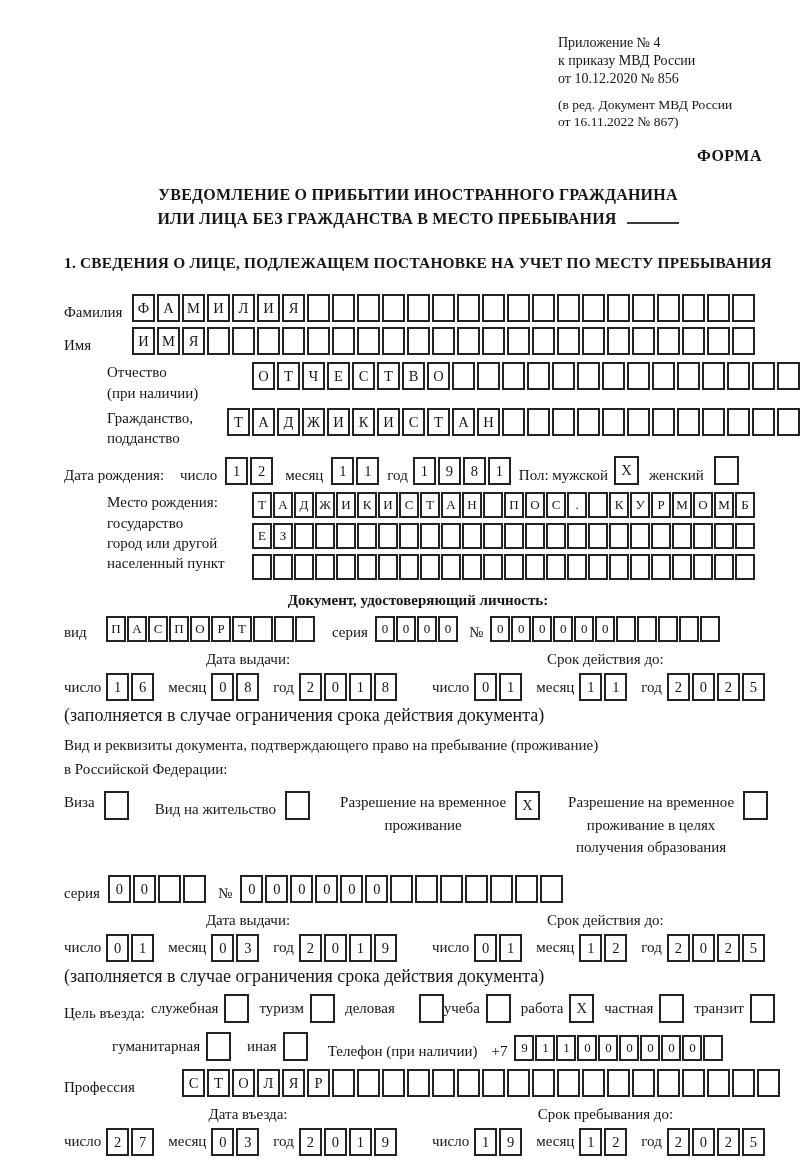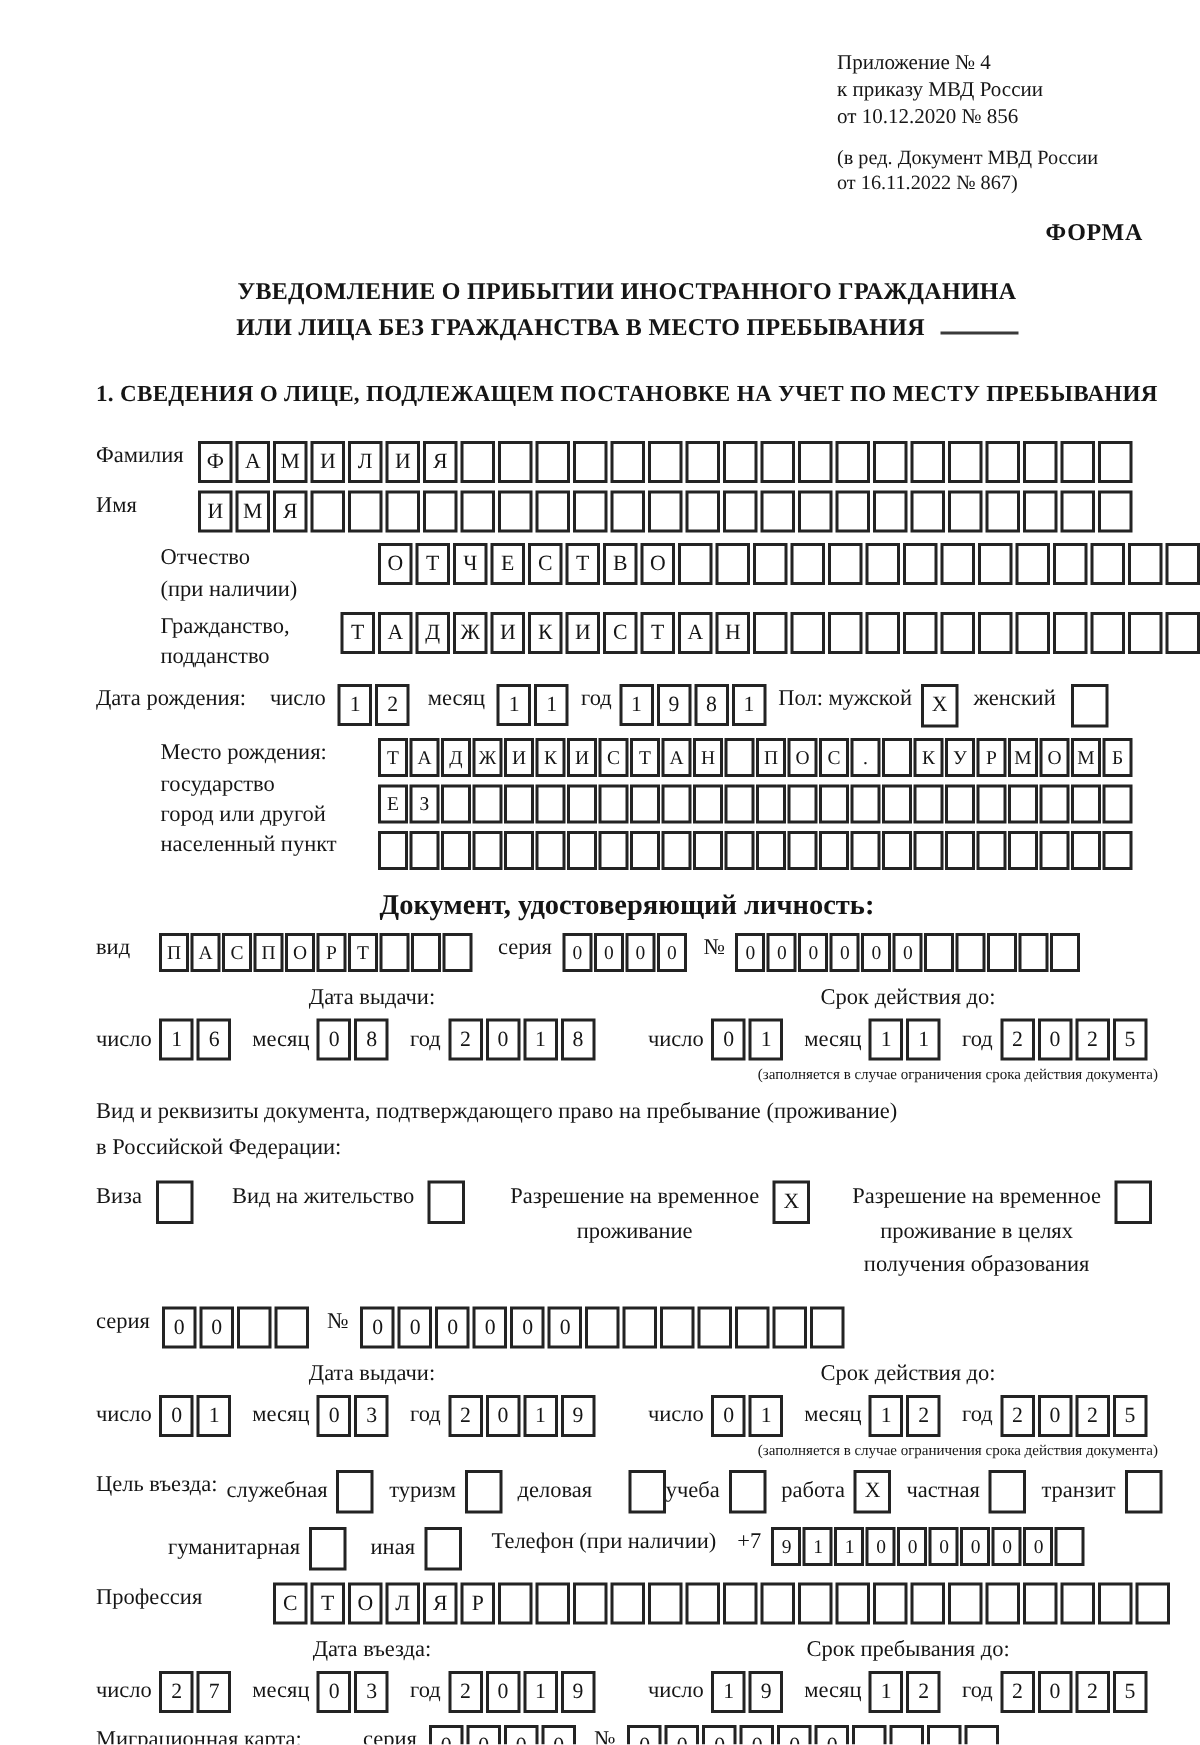--- a/index.html
+++ b/index.html
@@ -12,21 +12,21 @@
   }
   
   .hdr { margin-left:494px; line-height:1.3; font-size:14px; }
   .hdr .amend { margin-top:7px; font-size:13.5px; }
   .forma { text-align:right; padding-right:10px; font-weight:bold; font-size:16px; margin-top:16px; letter-spacing:.5px; }
   .title { text-align:center; font-weight:bold; font-size:16px; margin-top:18px; line-height:1.55; letter-spacing:.2px; }
   .u-line { display:inline-block; width:52px; border-bottom:2px solid #3a3a3a; margin-left:10px; }
   .sec-h { font-weight:bold; font-size:15.4px; margin-top:22px; margin-bottom:22px; letter-spacing:.2px; }
 
   
-  .row { display:flex; align-items:flex-start; margin-bottom:5px; }
+  .row { display:flex; align-items:flex-end; margin-bottom:5px; }
   .row.top { align-items:flex-start;margin-left:43px; }
   .lbl { flex-shrink:0; line-height:1.35; }
   .w68{width:68px} .w145{width:145px} .w120{width:120px} .w115{width:116px}
   .w88{width:88px} .w178{width:178px} .w42{width:42px}
 
   
   .cells { display:inline-flex; flex-wrap:nowrap; }
   .cell {
     display:inline-block; flex-shrink:0;
     width:19px; height:24px; line-height:24px;
@@ -40,23 +40,23 @@
 
   
   .dates-block { margin:9px 0 7px; }
   .dates-cols { display:flex; }
   .dcol-l { width:368px; flex-shrink:0; }
   .dcol-r { flex:1; }
   .d-head { text-align:center; margin-bottom:5px; }
   .d-vals { display:flex; align-items:center; }
   .d-vals .dl { margin:0 5px 0 0; }
   .d-vals .cells { margin-right:12px; }
-  .note { font-size:10px; margin-top:4px; text-align:right; }
-
-  .doc-h { text-align:center; font-weight:bold; margin:8px 0 7px; font-size:19px; }
+  .note { font-size:18px; margin-top:4px; }
+
+  .doc-h { text-align:center; font-weight:bold; margin:8px 0 7px; font-size:15px; }
 
   .intro { line-height:1.6; margin-top:6px; }
 
   .opts { display:flex; align-items:flex-start; margin:10px 0 16px;font-family:Liberation Serif, serif; }
   .opt { display:flex; align-items:flex-start; }
   .opt-l { text-align:center; line-height:1.5; margin-right:9px; }
   .opt .cell { margin-top:0; }
 
   .p-opt { display:flex; align-items:center; }
   .p-opt .p-l { margin-right:6px; }
@@ -423,21 +423,21 @@
   <div class="intro">
     <div>Вид и реквизиты документа, подтверждающего право на пребывание (проживание)</div>
     <div>в Российской Федерации:</div>
   </div>
 
   <div class="opts">
     <div class="opt" style="margin-right:26px;">
       <div class="opt-l">Виза</div>
       <span class="cell cb"></span>
     </div>
-    <div class="opt" style="margin-right:30px;">
+    <div class="opt" style="margin-right:30px;align-items:flex-end;">
       <div class="opt-l">Вид на жительство</div>
       <span class="cell cb"></span>
     </div>
     <div class="opt" style="margin-right:28px;">
       <div class="opt-l">
         <div>Разрешение на временное</div>
         <div>проживание</div>
       </div>
       <span class="cell cb">X</span>
     </div>

